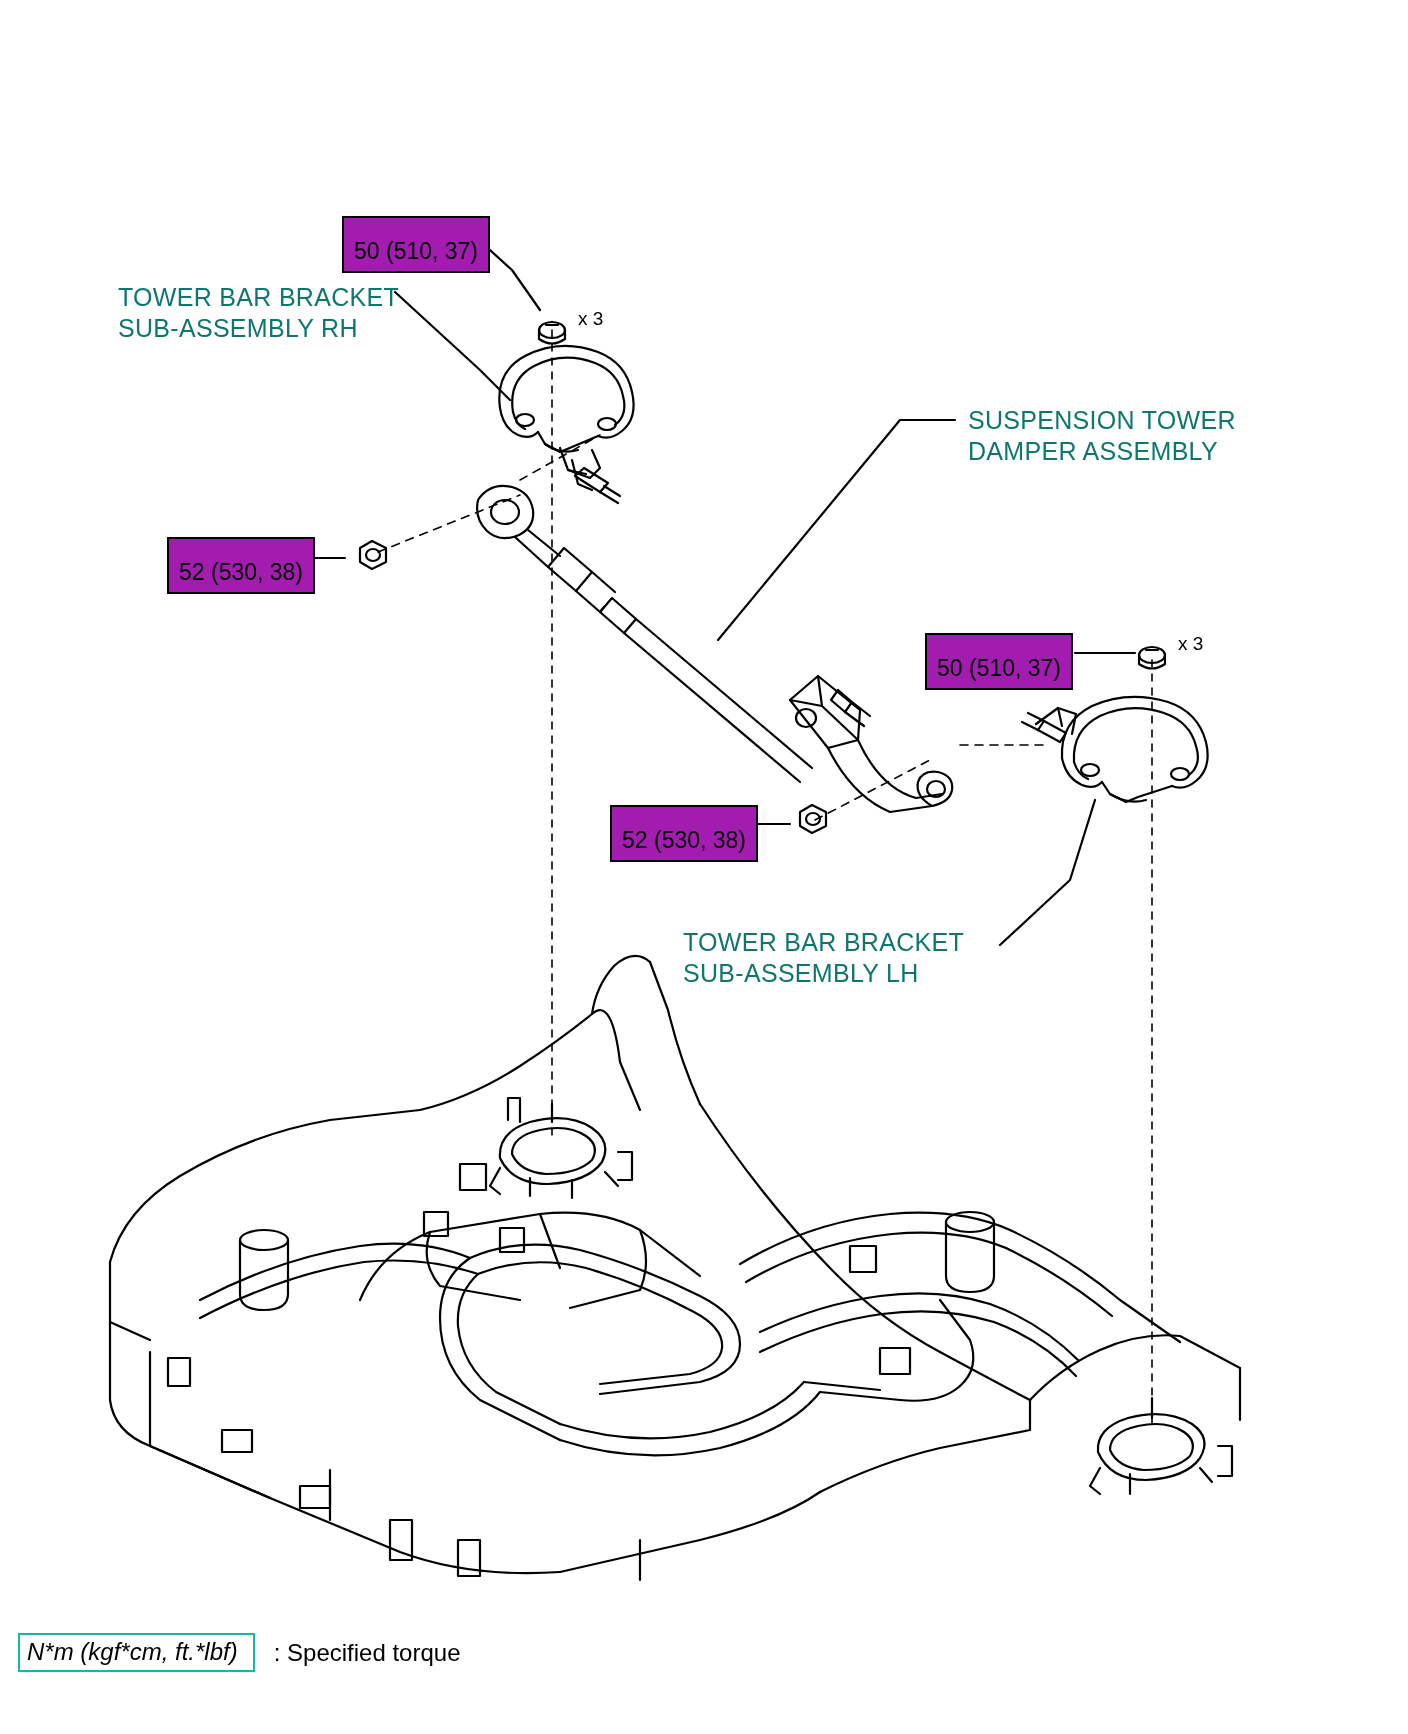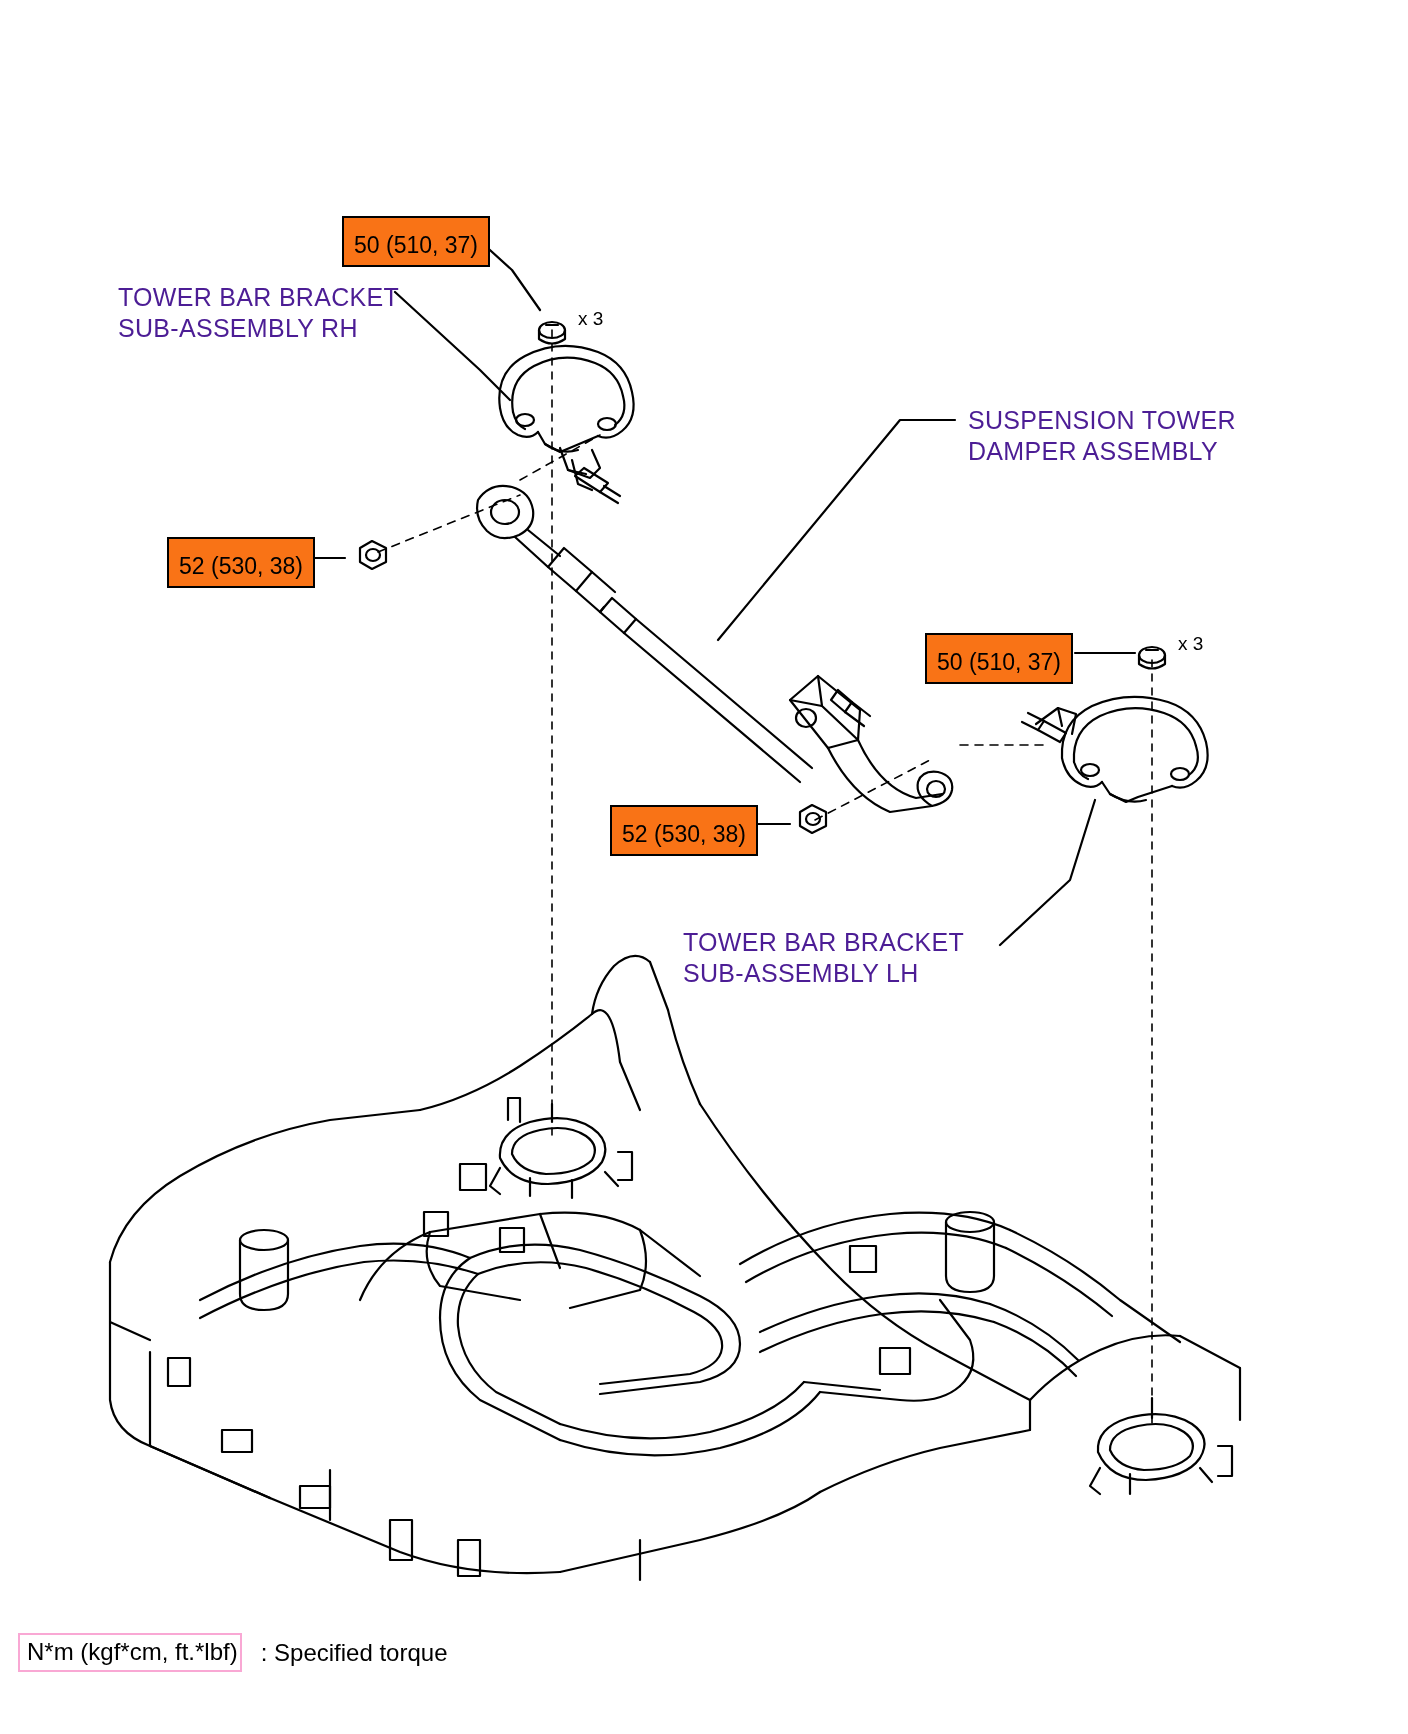--- a/index.html
+++ b/index.html
@@ -24,48 +24,49 @@
     top: 0;
     width: 1408px;
     height: 1734px;
   }
   .label {
     position: absolute;
     font-size: 25px;
     line-height: 31px;
     letter-spacing: 0.3px;
     white-space: pre;
-    color: #4c1d95;
+    color: #0f766e;
   }
   .torque-box {
     position: absolute;
     border: 2px solid #000;
-    background: #f97316;
+    background: #a21caf;
     font-size: 23px;
     line-height: 23px;
-    padding: 16px 10px 8px 10px;
+    padding: 22px 10px 8px 10px;
     white-space: nowrap;
   }
   .multiplier {
     position: absolute;
     font-size: 19px;
     white-space: nowrap;
   }
   .footer {
     position: absolute;
     left: 18px;
     bottom: 62px;
     display: flex;
     align-items: center;
     font-size: 24px;
   }
   .footer .boxed {
-    border: 2px solid #f9a8d4;
-    padding: 5px 2px 6px 7px;
+    border: 2px solid #14b8a6;
+    padding: 5px 15px 6px 7px;
     line-height: 24px;
+    font-style: italic;
   }
   .footer .suffix {
     padding-left: 19px;
     line-height: 24px;
   }
 </style>
 </head>
 <body>
 
 <div id="page">

